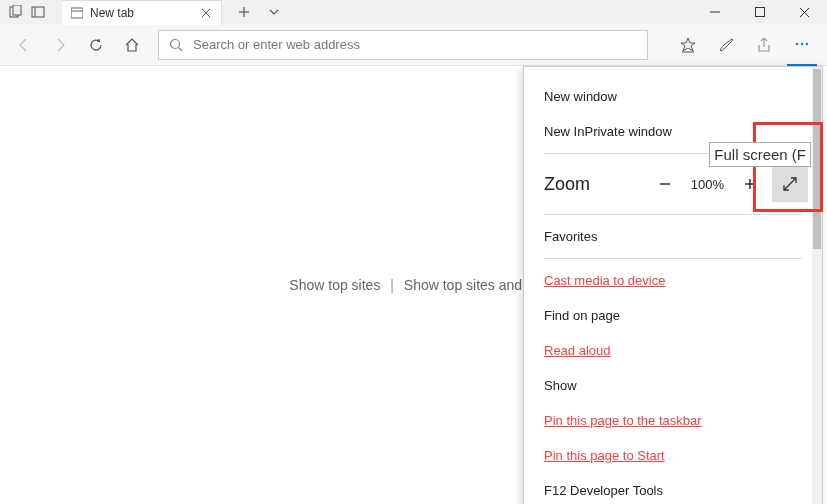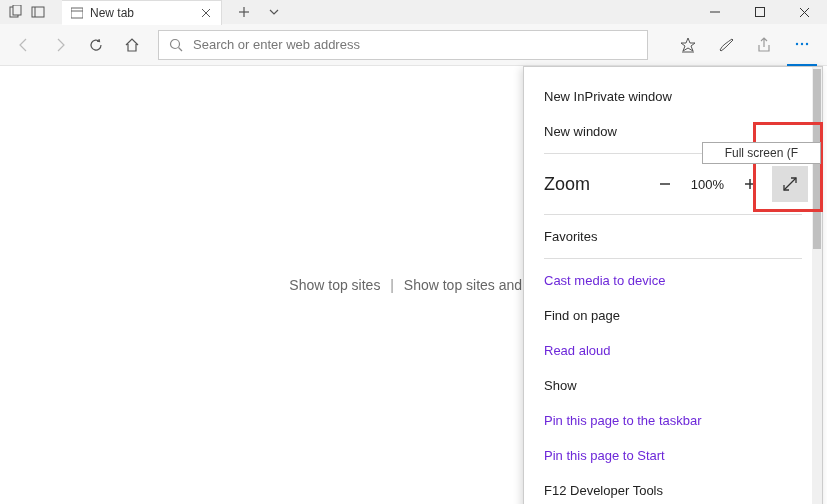--- a/index.html
+++ b/index.html
@@ -31,29 +31,29 @@
     .more-btn { color: #0078d7; border-bottom: 2px solid #0078d7; height: 42px; margin-bottom: -1px; }
     
     .page-content { position: absolute; top: 66px; left: 0; right: 0; bottom: 0; background: #fff; display: flex; align-items: center; justify-content: center; }
     .top-sites-row { font-size: 14px; color: #666; }
     .separator { margin: 0 6px; color: #999; }
     
     .menu { position: absolute; top: 66px; right: 4px; width: 300px; background: #fff; border: 1px solid #ccc; box-shadow: -2px 2px 8px rgba(0,0,0,0.15); padding: 12px 0; z-index: 10; }
     .menu-scrollbar { position: absolute; right: 0; top: 0; bottom: 0; width: 10px; background: #f0f0f0; }
     .menu-scroll-thumb { position: absolute; right: 1px; top: 2px; width: 8px; height: 180px; background: #c0c0c0; }
     .menu-item { padding: 10px 20px 10px 20px; font-size: 13px; color: #222; cursor: pointer; }
-    .menu-item.disabled { color: #6d28d9; cursor: default; }
+    .menu-item.disabled { color: #ef4444; cursor: default; text-decoration: underline; }
     .menu-divider { height: 1px; background: #ddd; margin: 4px 20px; }
     .zoom-row { display: flex; align-items: center; padding: 8px 14px 8px 20px; gap: 6px; }
     .zoom-label { font-size: 18px; color: #222; flex: 1; }
     .zoom-btn { width: 32px; height: 32px; display: flex; align-items: center; justify-content: center; cursor: pointer; color: #333; }
     .zoom-value { font-size: 13px; color: #222; padding: 0 4px; }
     .fullscreen-btn { width: 36px; height: 36px; display: flex; align-items: center; justify-content: center; cursor: pointer; background: #ddd; }
     
-    .tooltip { position: absolute; top: 142px; right: 6px; background: #fff; border: 1px solid #aaa; padding: 3px 22px; font-size: 12px; color: #333; z-index: 30; white-space: nowrap; }
+    .tooltip { position: absolute; top: 142px; right: 16px; background: #fff; border: 1px solid #aaa; padding: 3px 4px; font-size: 15px; color: #333; z-index: 30; white-space: nowrap; }
     
     .highlight-box { position: absolute; top: 122px; right: 4px; width: 70px; height: 90px; border: 3px solid #e53935; z-index: 20; pointer-events: none; }
   </style>
 </head>
 <body>
 
 <div class="titlebar">
   <div class="titlebar-left">
     <div class="tabs-icon">
       <svg width="14" height="14" viewBox="0 0 14 14">
@@ -180,22 +180,22 @@
     <span>Show top sites</span>
     <span class="separator">|</span>
     <span>Show top sites and m</span>
   </div>
 </div>
 
 <div class="menu">
   <div class="menu-scrollbar">
     <div class="menu-scroll-thumb"></div>
   </div>
+  <div class="menu-item">New window</div>
   <div class="menu-item">New InPrivate window</div>
-  <div class="menu-item">New window</div>
   <div class="menu-divider"></div>
   <div class="zoom-row">
     <span class="zoom-label">Zoom</span>
     <div class="zoom-btn">
       <svg width="14" height="14" viewBox="0 0 14 14">
           <line x1="2" y1="7" x2="12" y2="7" stroke="#333" stroke-width="1.5"></line>
         </svg>
     </div>
     <span class="zoom-value">100%</span>
     <div class="zoom-btn">

